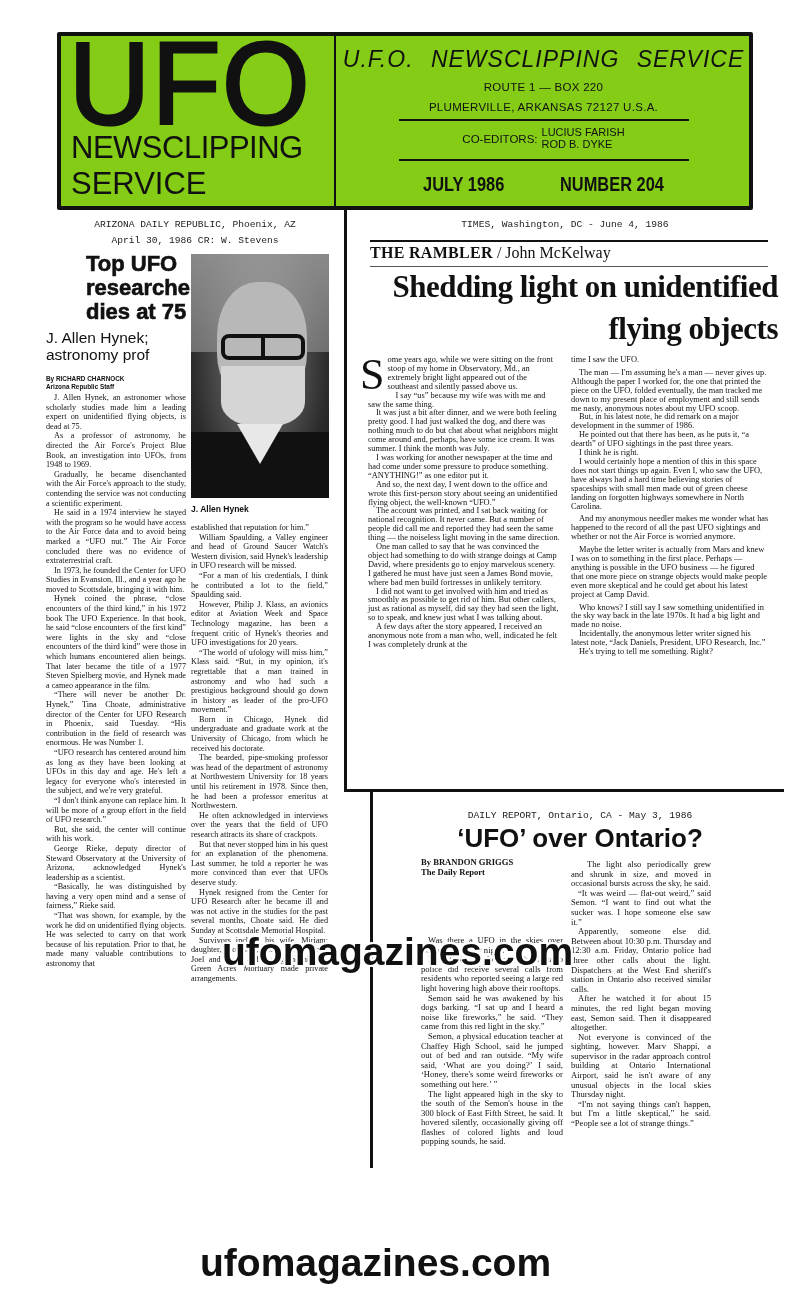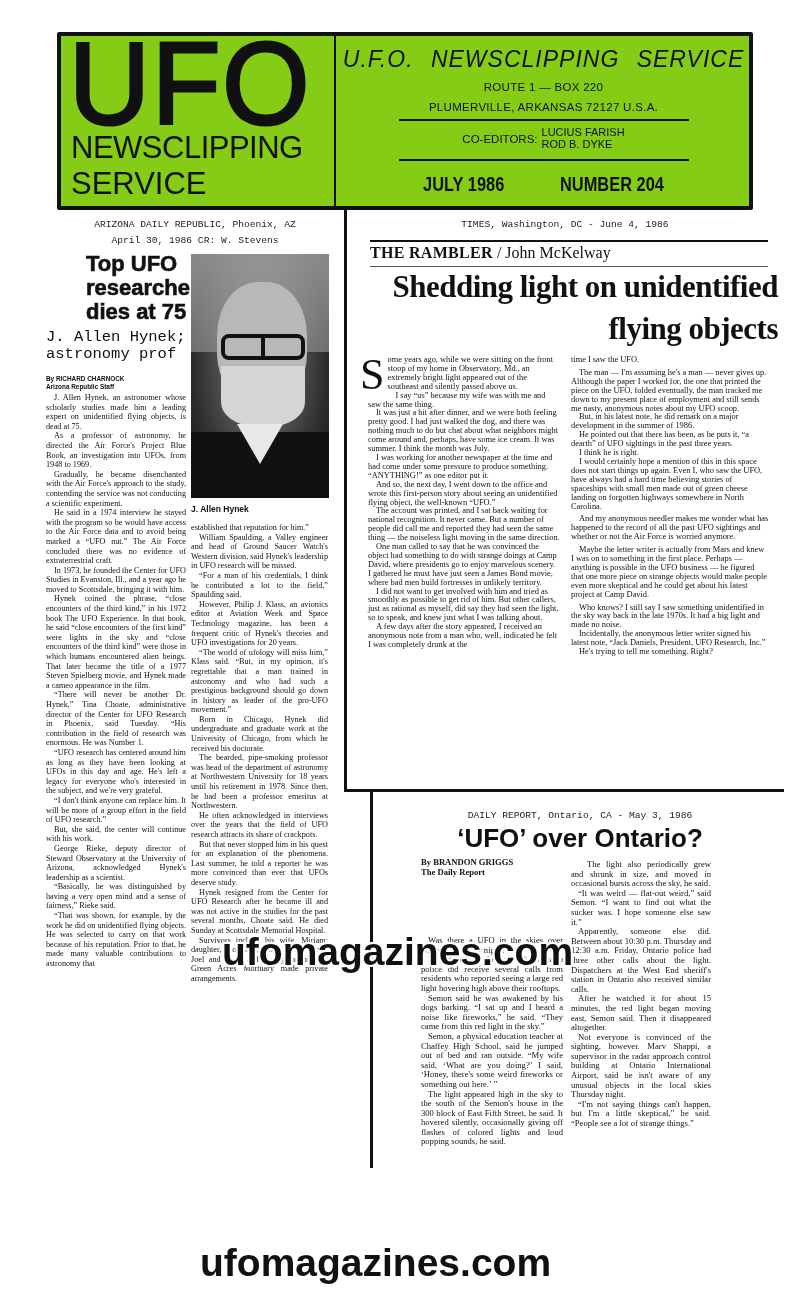--- a/index.html
+++ b/index.html
@@ -60,21 +60,21 @@
   
   .az-source1 { position: absolute; left: 60px; top: 219px; width: 270px; }
   .az-source2 { position: absolute; left: 60px; top: 235px; width: 270px; text-align: center; }
   .az-headline {
     position: absolute; left: 46px; top: 252px; width: 145px;
     font-family: Liberation Sans, sans-serif; font-weight: 700; font-size: 22px; line-height: 24px; margin-left: 40px;
     -webkit-text-stroke: 0.6px #111;
   }
   .az-deck {
     position: absolute; left: 46px; top: 329px; width: 145px;
-    font-family: Liberation Mono, monospace; font-size: 15.5px; line-height: 17px;
+    font-family: Liberation Sans, sans-serif; font-size: 15.5px; line-height: 17px;
   }
   .az-byline {
     position: absolute; left: 46px; top: 375px; width: 145px;
     font-family: "Liberation Sans", sans-serif; font-weight: 700; font-size: 6.4px; line-height: 7.6px;
   }
   .az-col1 { position: absolute; left: 46px; top: 393px; width: 140px; }
   .az-photo {
     position: absolute; left: 191px; top: 254px; width: 138px; height: 244px;
     background: radial-gradient(ellipse at 50% 45%, #8a8a8a 0%, #555 35%, #2b2b2b 70%, #1a1a1a 100%);
     overflow: hidden;

